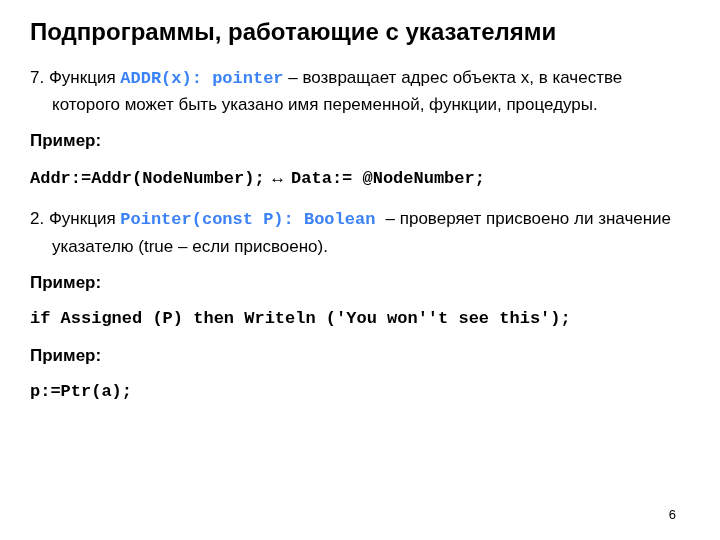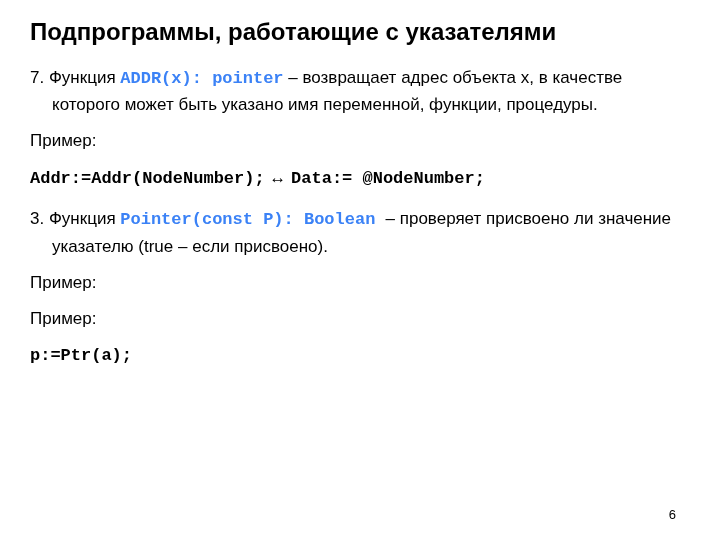--- a/index.html
+++ b/index.html
@@ -35,21 +35,21 @@
     text-indent: -22px;
   }
   .mono {
     font-family: "Courier New", Courier, monospace;
     font-weight: bold;
   }
   .teal {
     color: #3b82f6;
   }
   .label-bold {
-    font-weight: normal;
+    font-weight: bold;
   }
   .page-num {
     position: absolute;
     right: 44px;
     bottom: 18px;
     font-size: 13px;
     color: #000;
   }
   .sym {
     font-family: Arial, sans-serif;
@@ -66,23 +66,24 @@
 
     <p class="indent">
       <span>7. Функция </span><span class="mono teal">ADDR(x): pointer</span><span> – возвращает адрес объекта х, в качестве которого может быть указано имя переменной, функции, процедуры.</span>
     </p>
     <p class="label-bold">Пример:</p>
     <p class="mono">
       <span>Addr:=Addr(NodeNumber);</span><span class="sym"> ↔ </span><span>Data:= @NodeNumber;</span>
     </p>
 
     <p class="indent" style="margin-top:14px">
-      <span>3. Функция </span><span class="mono teal">Pointer(const P): Boolean </span><span> – проверяет присвоено ли значение указателю (true – если присвоено).</span>
+      <span>2. Функция </span><span class="mono teal">Pointer(const P): Boolean </span><span> – проверяет присвоено ли значение указателю (true – если присвоено).</span>
     </p>
     <p class="label-bold">Пример:</p>
+    <p class="mono">if Assigned (P) then Writeln ('You won''t see this');</p>
 
     <p class="label-bold">Пример:</p>
     <p class="mono">p:=Ptr(a);</p>
 
   </div>
 
   <div class="page-num">6</div>
 </div>
 
 </body></html>

